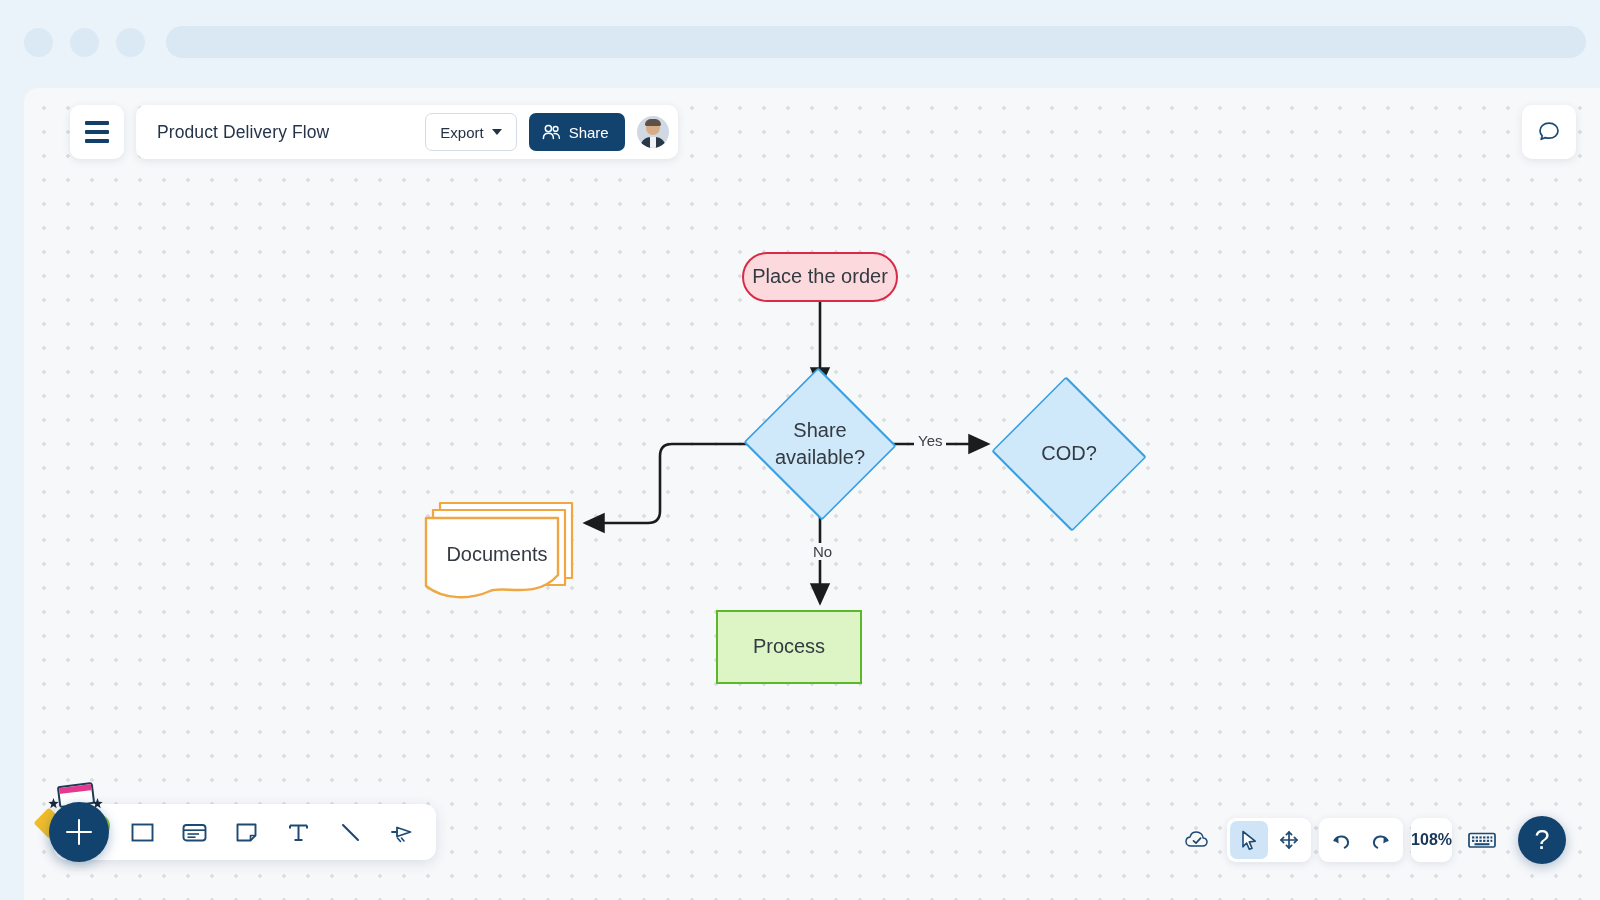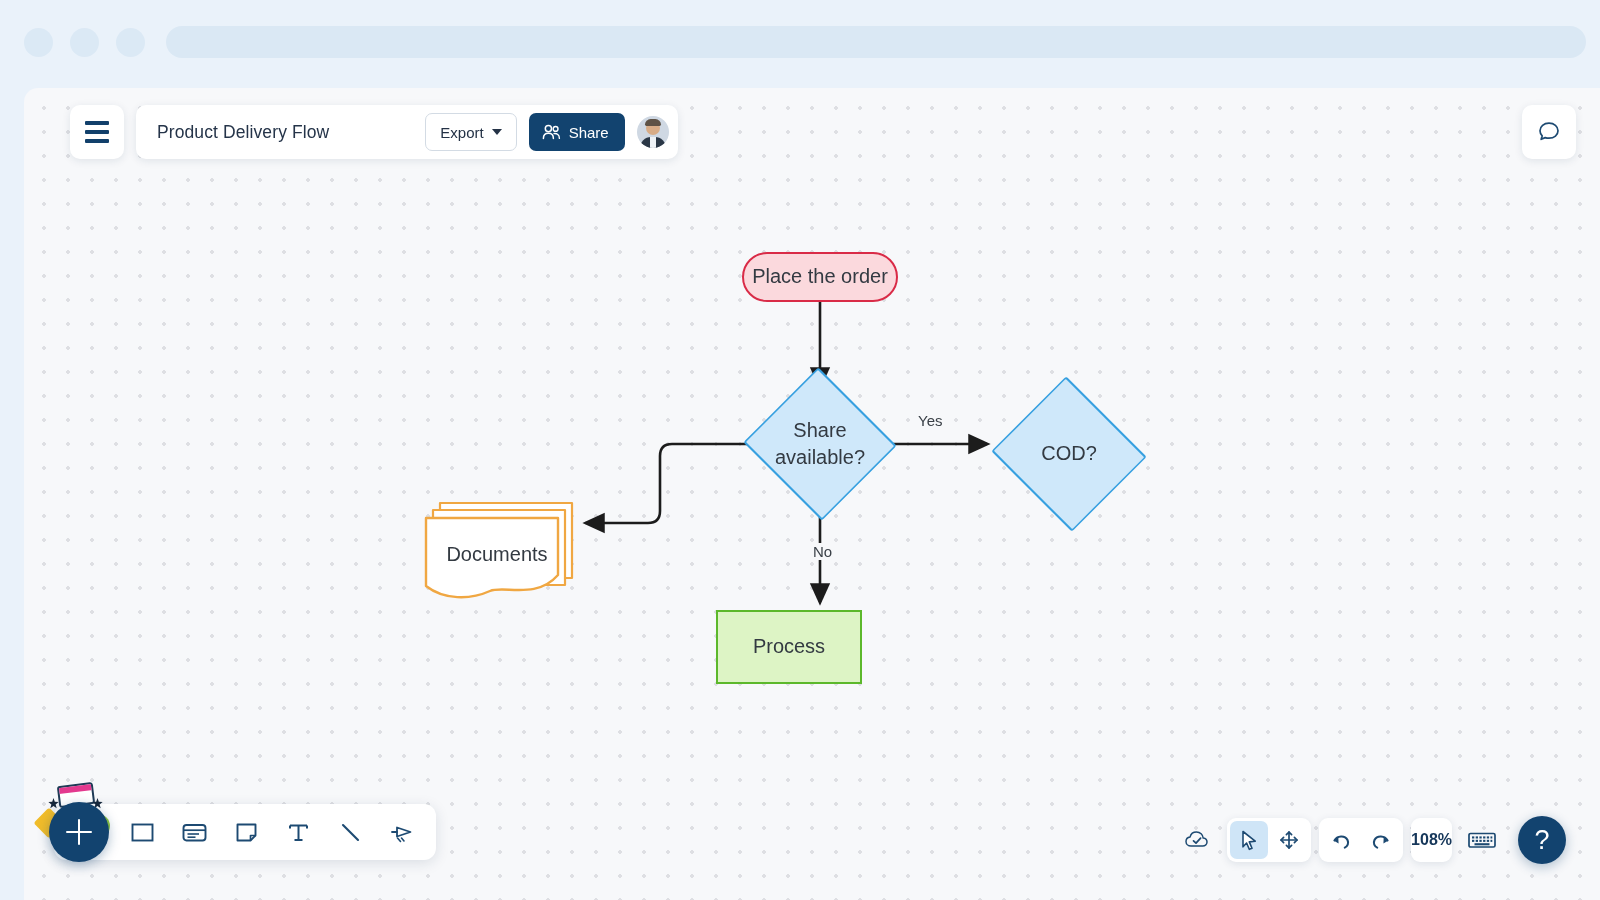--- a/index.html
+++ b/index.html
@@ -370,21 +370,21 @@
 
       <g>
         <path d="M 416 415 L 548 415 L 548 490 L 416 490 Z" fill="#ffffff" stroke="#f0a742" stroke-width="2.2" stroke-linejoin="round"></path>
         <path d="M 409 422 L 541 422 L 541 497 L 409 497 Z" fill="#ffffff" stroke="#f0a742" stroke-width="2.2" stroke-linejoin="round"></path>
         <path d="M 402 430 L 534 430 L 534 487
                  C 512 512 480 497 466 503
                  C 446 512 420 512 402 498 Z" fill="#ffffff" stroke="#f0a742" stroke-width="2.4" stroke-linejoin="round"></path>
       </g>
     </svg>
 
-    <div style="position:absolute; left:890px; top:324px; font-size:15px; color:#3a4047; background:#f7f8fa; padding:0 4px;">Yes</div>
+    <div style="position:absolute; left:890px; top:344px; font-size:15px; color:#3a4047; background:#f7f8fa; padding:0 4px;">Yes</div>
     <div style="position:absolute; left:784px; top:455px; font-size:15px; color:#3a4047; background:#f7f8fa; padding:0 5px;">No</div>
 
     <div class="node n-start">
       <span class="node-label">Place the order</span>
     </div>
 
     <div class="node n-diamond n-stock">
       <div class="dshape"></div>
       <span class="node-label">
         <span>Share</span><br>

